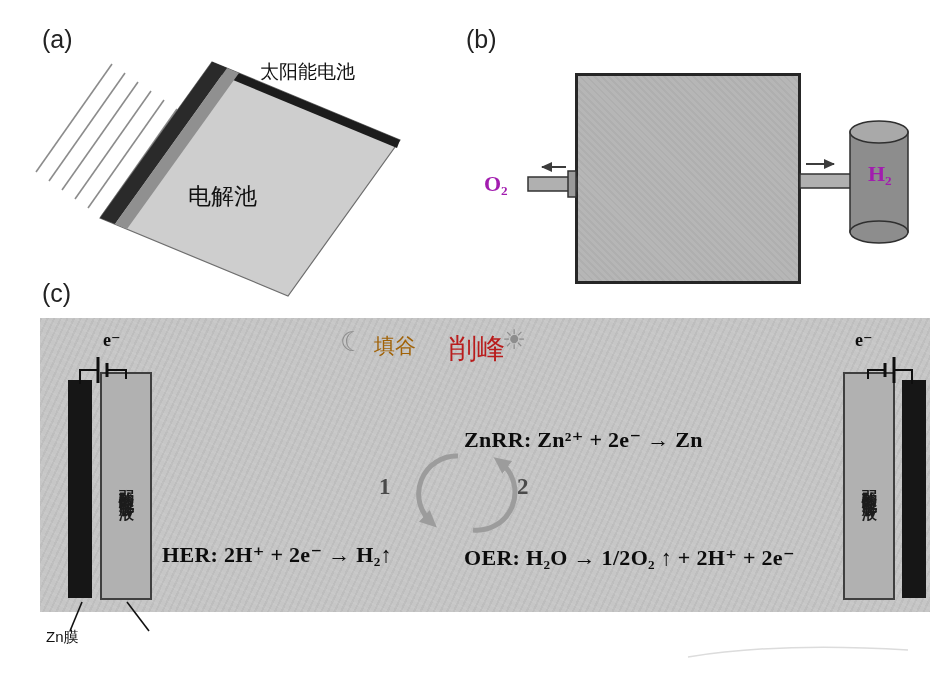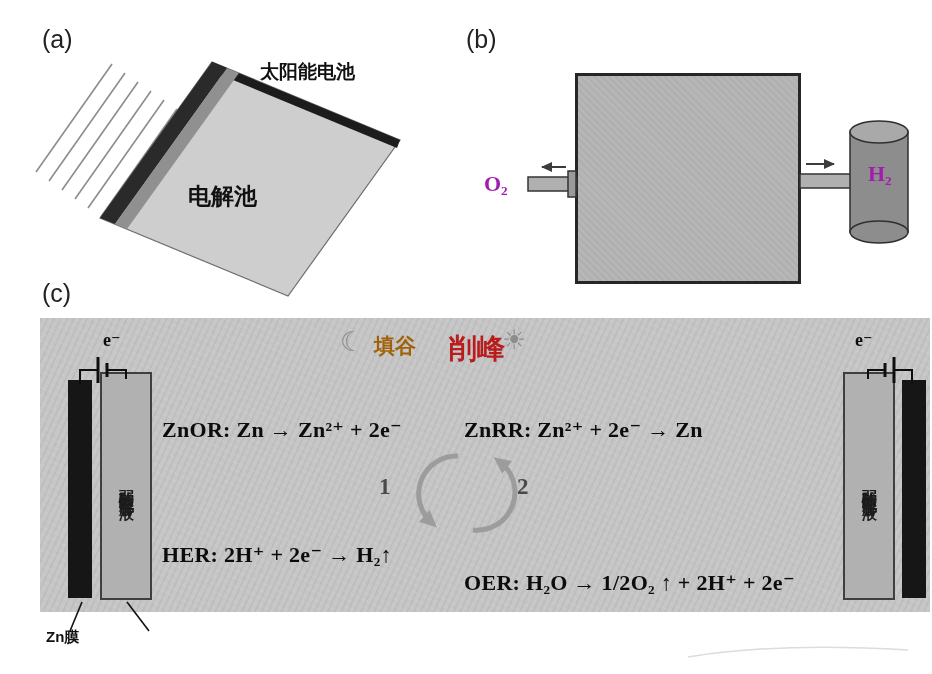--- a/index.html
+++ b/index.html
@@ -4,21 +4,21 @@
 <style>
   *{margin:0;padding:0;box-sizing:border-box}
   body{font-family:"Liberation Sans",sans-serif;background:#fff}
   .page{position:relative;width:932px;height:674px;background:#ffffff;overflow:hidden}
   .overlay{position:absolute;left:0;top:0;z-index:2;pointer-events:none}
   .txt{position:absolute;z-index:3;white-space:nowrap;line-height:1.1}
   .plabel{font-size:25px;color:#222;font-family:"Liberation Sans",sans-serif}
   .serif{font-family:"Liberation Serif","DejaVu Serif",serif;font-weight:bold}
   .eq{font-size:22px;color:#0c0c0c;letter-spacing:.3px}
   .gas{font-size:22px;color:#a21caf}
-  .cjk-b{font-weight:bold;color:#111;font-family:"Liberation Sans",sans-serif}
+  .cjk-b{font-weight:normal;color:#111;font-family:"Liberation Sans",sans-serif}
   .panelc{position:absolute;left:40px;top:318px;width:890px;height:294px;z-index:1;
     background-color:#c6c6c6;
     background-image:repeating-linear-gradient(115deg,rgba(0,0,0,.045) 0 2px,rgba(0,0,0,0) 2px 6px),
                      repeating-linear-gradient(25deg,rgba(255,255,255,.05) 0 2px,rgba(255,255,255,0) 2px 7px)}
   .panelb{position:absolute;left:575px;top:73px;width:226px;height:211px;z-index:1;
     border:3px solid #262626;background-color:#b6b6b6;
     background-image:repeating-linear-gradient(45deg,rgba(0,0,0,.04) 0 2px,rgba(0,0,0,0) 2px 5px)}
   .bar{position:absolute;z-index:1}
   .darkbar{background:#161616}
   .electrode{background:#b1b1b1;border:2px solid #3f3f3f;display:flex;align-items:center;justify-content:center}
@@ -119,23 +119,22 @@
   <div class="txt serif gas" style="left:484px;top:172px">O₂</div>
   <div class="txt serif gas" style="left:868px;top:162px">H₂</div>
 
   <div class="txt serif" style="left:103px;top:331px;font-size:18px;color:#0d0d0d">e⁻</div>
   <div class="txt serif" style="left:855px;top:331px;font-size:18px;color:#0d0d0d">e⁻</div>
   <span class="icon" style="left:340px;top:326px;font-size:27px">☾</span>
   <div class="txt cjk-b" style="left:374px;top:334px;font-size:21px;color:#a16207">填谷</div>
   <div class="txt cjk-b" style="left:449px;top:334px;font-size:28px;color:#b91c1c">削峰</div>
   <span class="icon" style="left:502px;top:324px;font-size:27px">☀</span>
 
-  <div class="txt serif eq" style="left:162px;top:418px">ZnOR: Zn → Zn²⁺ + 2e⁻</div>
-  <div class="txt serif eq" style="left:464px;top:418px">ZnRR: Zn²⁺ + 2e⁻ → Zn</div>
+  <div class="txt serif eq" style="left:464px;top:428px">ZnRR: Zn²⁺ + 2e⁻ → Zn</div>
   <div class="txt serif eq" style="left:162px;top:543px">HER: 2H⁺ + 2e⁻ → H₂↑</div>
-  <div class="txt serif eq" style="left:464px;top:571px">OER: H₂O → 1/2O₂ ↑ + 2H⁺ + 2e⁻</div>
+  <div class="txt serif eq" style="left:464px;top:546px">OER: H₂O → 1/2O₂ ↑ + 2H⁺ + 2e⁻</div>
 
   <div class="txt serif cycnum" style="left:379px;top:474px">1</div>
   <div class="txt serif cycnum" style="left:517px;top:474px">2</div>
 
   <div class="txt cjk-b" style="left:46px;top:629px;font-size:15px">Zn膜</div>
 
 </div>
 
 </body></html>

